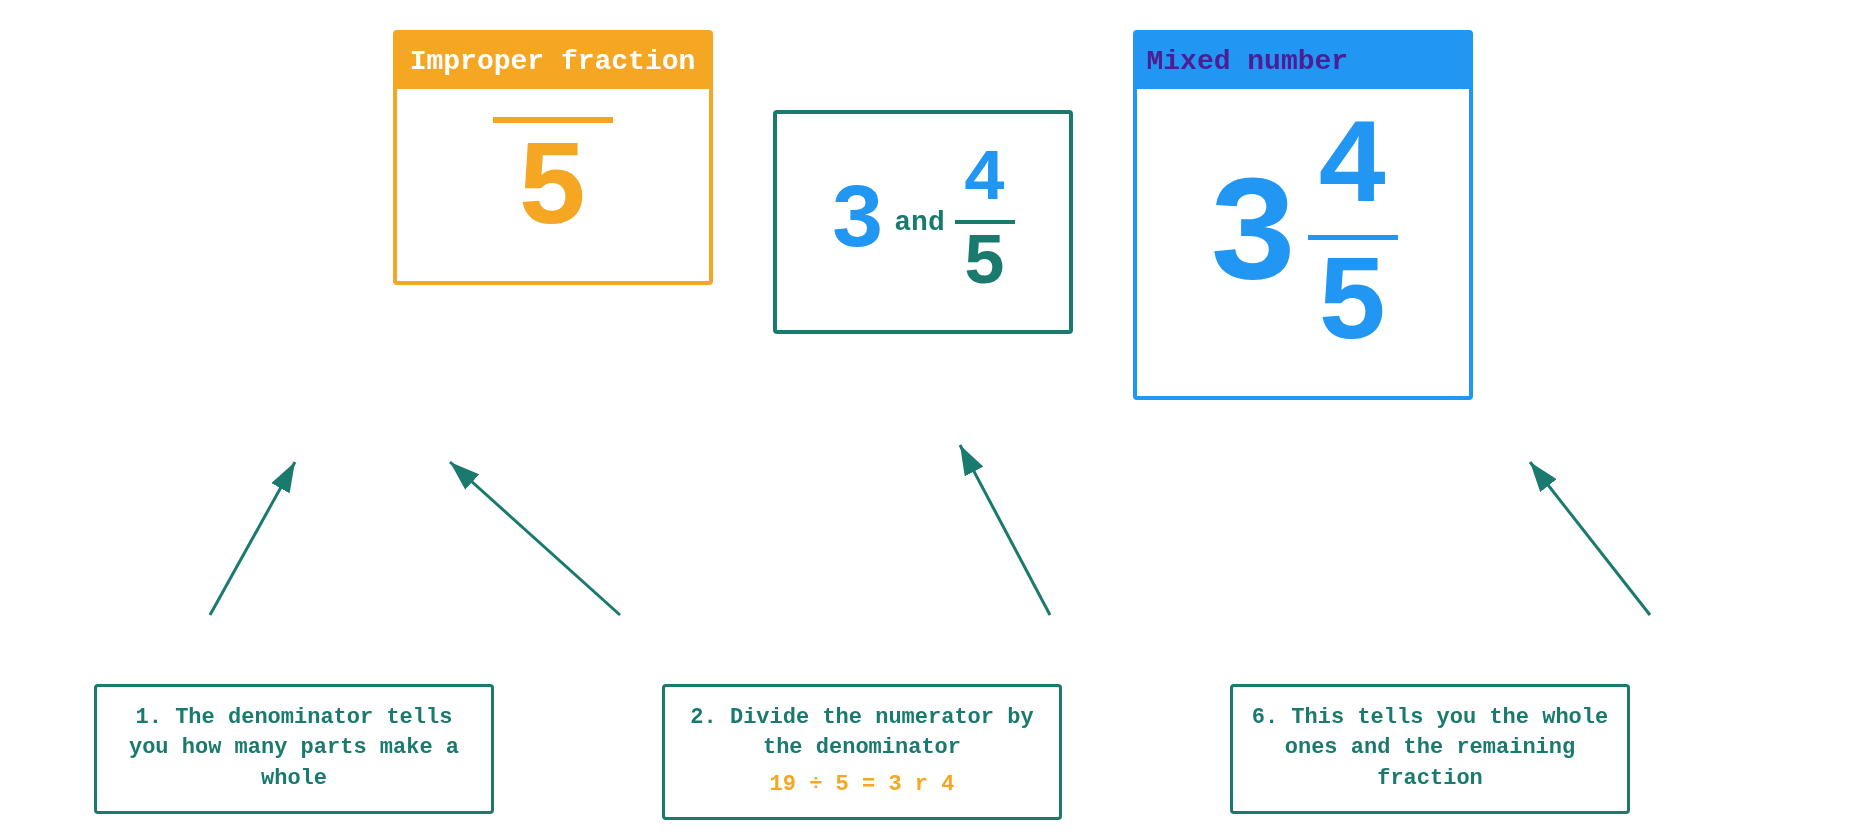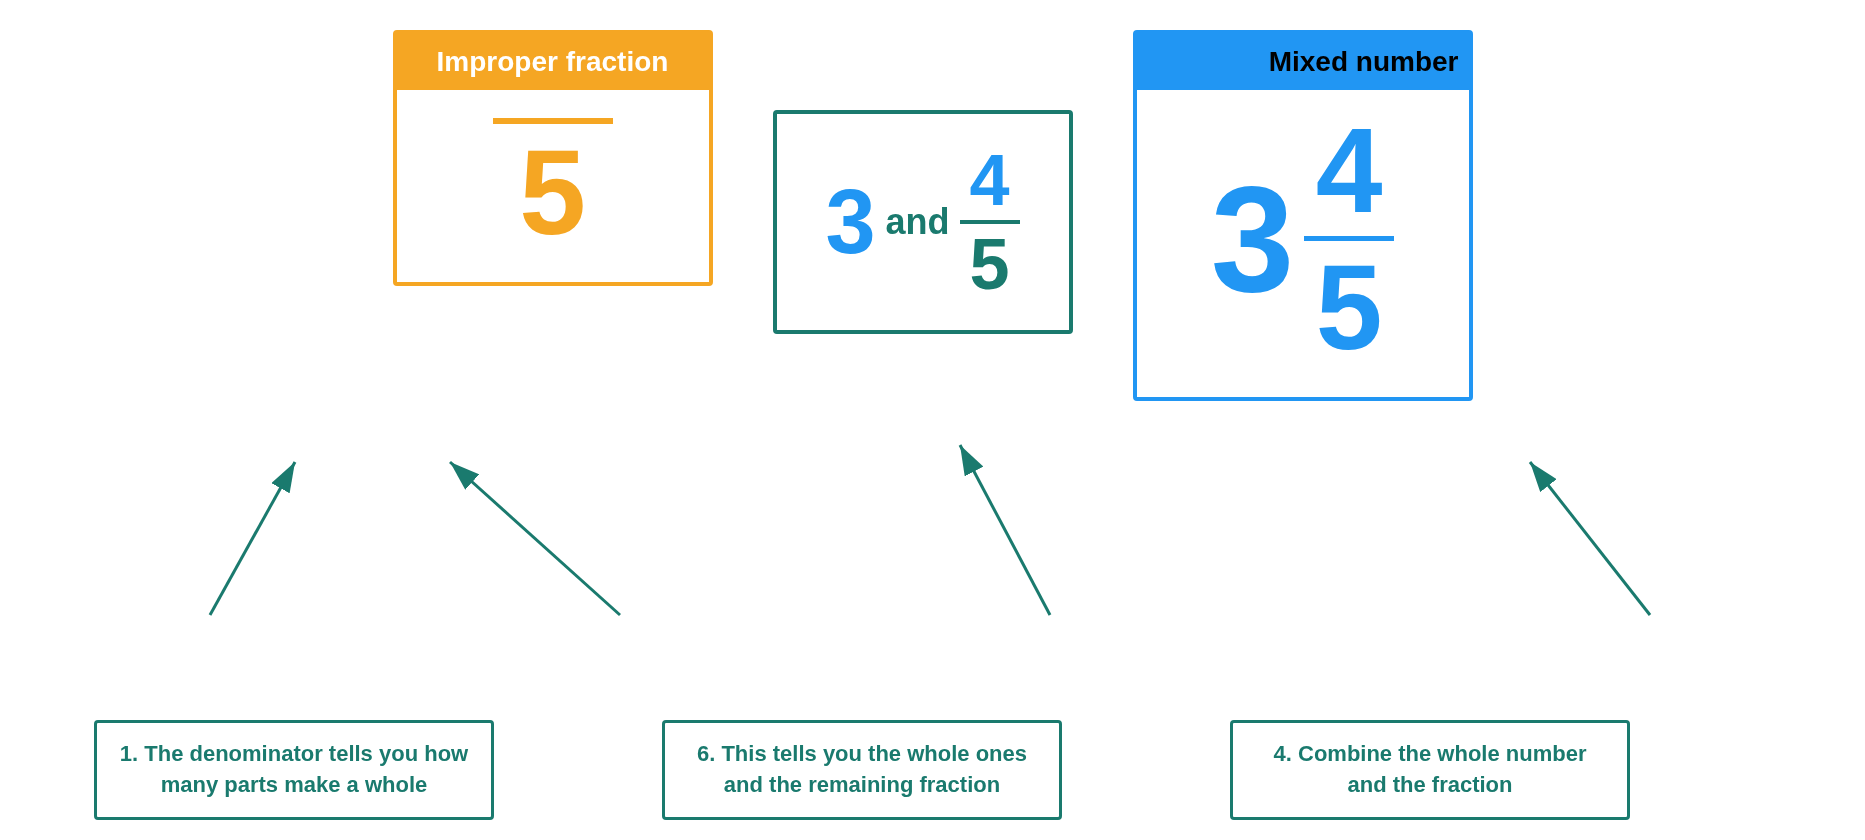--- a/index.html
+++ b/index.html
@@ -13,20 +13,21 @@
     }
 
     .main-container {
       width: 1865px;
       height: 840px;
       position: relative;
       display: flex;
       align-items: flex-start;
       justify-content: center;
       padding-top: 30px;
+      font-family: Liberation Mono, monospace;
     }
 
     
     .cards-row {
       display: flex;
       align-items: flex-start;
       justify-content: center;
       gap: 60px;
       position: absolute;
       top: 30px;
@@ -99,21 +100,21 @@
       display: flex;
       align-items: center;
       gap: 10px;
     }
     .middle-whole {
       font-size: 90px;
       font-weight: bold;
       color: #2196F3;
     }
     .middle-and {
-      font-size: 36px;
+      font-size: 28px;
       font-weight: bold;
       color: #1a7a6e;
     }
     .middle-fraction {
       display: flex;
       flex-direction: column;
       align-items: center;
     }
     .middle-fraction .num {
       font-size: 72px;
@@ -137,22 +138,22 @@
     
     .mixed-card {
       width: 340px;
       border: 4px solid #2196F3;
       border-radius: 4px;
       overflow: hidden;
       margin-right: 60px;
     }
     .mixed-card .card-header {
       background: #2196F3;
-      color: #000000;
-      text-align: right;
+      color: #4c1d95;
+      text-align: left;
       font-size: 28px;
       font-weight: bold;
       padding: 12px 10px;
     }
     .mixed-card .card-body {
       background: white;
       display: flex;
       align-items: center;
       justify-content: center;
       padding: 20px 10px 30px;
@@ -277,28 +278,31 @@
     </div>
 
   </div>
 
   <div class="info-boxes-row">
 
     <div class="info-box">
       <span>1. The denominator tells you how many parts make a whole</span>
     </div>
 
+    <div class="info-box">
+      <span>2. Divide the numerator by the denominator</span>
+      <span class="equation">
+        <span>19 ÷ 5 = 3 r 4</span>
+      </span>
+    </div>
 
     <div class="info-box">
       <span>6. This tells you the whole ones and the remaining fraction</span>
     </div>
 
-    <div class="info-box">
-      <span>4. Combine the whole number and the fraction</span>
-    </div>
 
   </div>
 
   <svg class="arrows-svg" viewBox="0 0 1865 840">
     <defs>
       <marker id="arrowhead-teal" markerWidth="10" markerHeight="7" refX="10" refY="3.5" orient="auto">
         <polygon points="0 0, 10 3.5, 0 7" fill="#1a7a6e"></polygon>
       </marker>
     </defs>
 

